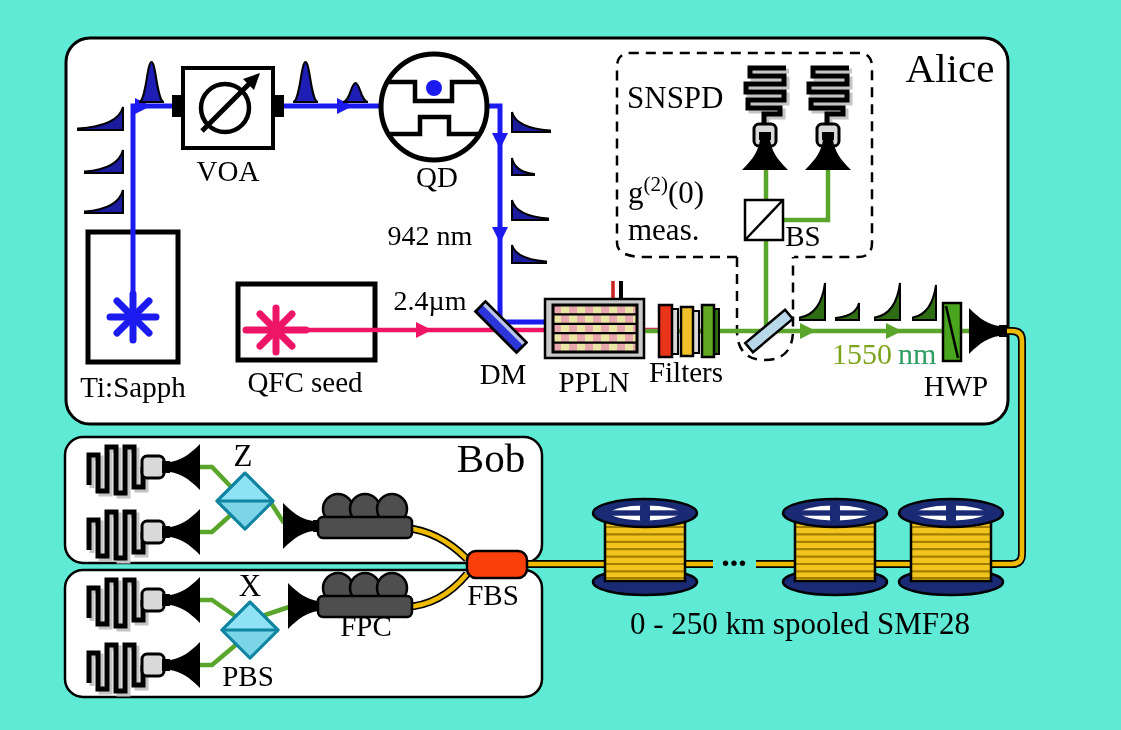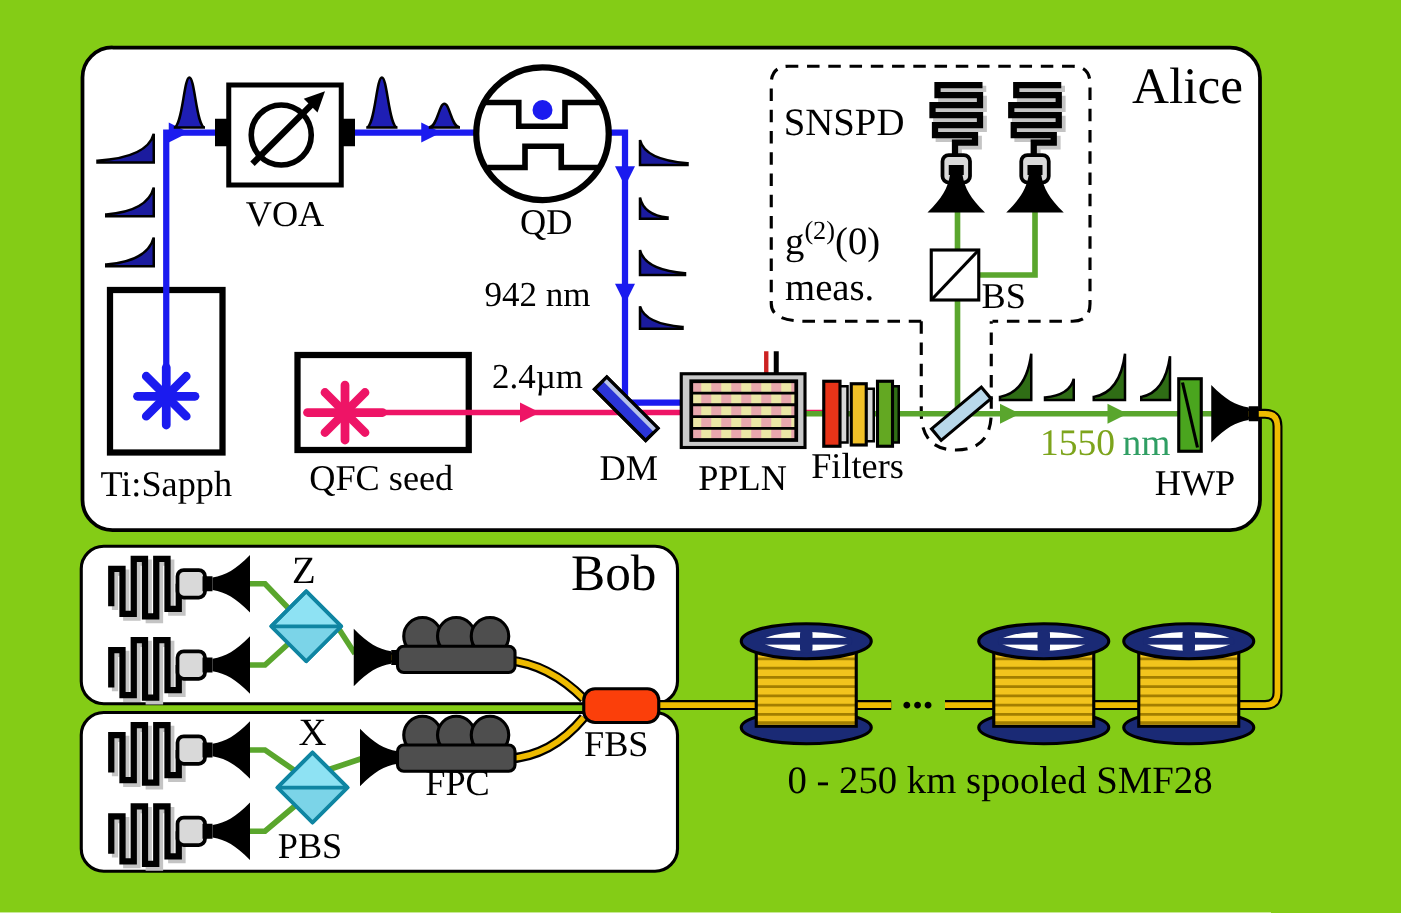--- a/index.html
+++ b/index.html
@@ -1,16 +1,16 @@
 <!DOCTYPE html>
 <html><head>
 <meta charset="utf-8">
 <style>
   html,body{margin:0;padding:0;background:#ffffff;}
-  .canvas{position:relative;width:1121px;height:730px;background:#84cc16;overflow:hidden;text-align:center;}
+  .canvas{position:relative;width:1121px;height:730px;background:#5eead4;overflow:hidden;text-align:center;}
   svg{display:block;}
   text{font-family:"Liberation Serif","DejaVu Serif",serif;fill:#000000;}
   .lbl{font-size:29px;}
   .big{font-size:41px;}
   .mid{font-size:31px;}
 </style>
 </head>
 <body>
 
 <div class="canvas">

